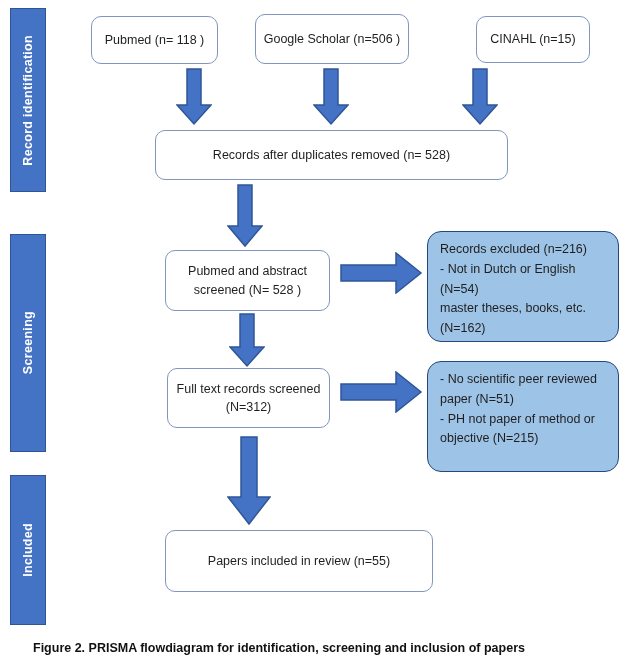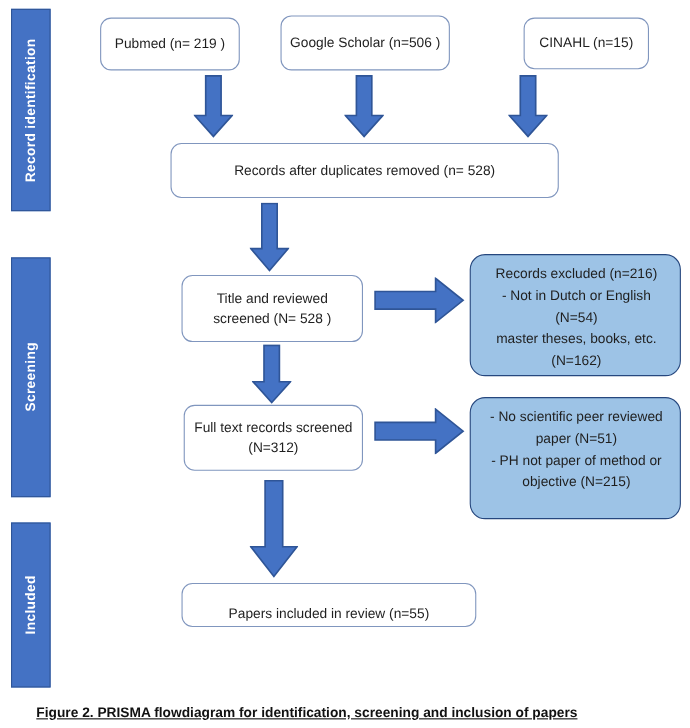--- a/index.html
+++ b/index.html
@@ -48,21 +48,21 @@
   }
 
   
   .ebox {
     background: #9dc3e6;
     border: 1.8px solid #26477e;
     border-radius: 14px;
     font-size: 12.5px;
     line-height: 1.58;
     padding: 8px 10px 6px 12px;
-    text-align: center;
+    text-align: left;
   }
 
   .caption {
     font-size: 12.5px;
     font-weight: 600;
     color: #111111;
     white-space: nowrap;
   }
 
   svg.arrow { display: block; }
@@ -76,21 +76,21 @@
     <span class="stage-label">Record identification</span>
   </div>
   <div class="abs stage-bar" style="left:10px; top:234px; width:36px; height:218px;">
     <span class="stage-label">Screening</span>
   </div>
   <div class="abs stage-bar" style="left:10px; top:475px; width:36px; height:150px;">
     <span class="stage-label">Included</span>
   </div>
 
   <div class="abs wbox" style="left:91px; top:16px; width:127px; height:48px;">
-    <span>Pubmed  (n= 219 )</span>
+    <span>Pubmed  (n= 118 )</span>
   </div>
   <div class="abs wbox" style="left:255px; top:14px; width:154px; height:50px;justify-content:center;">
     <span>Google Scholar (n=506  )</span>
   </div>
   <div class="abs wbox" style="left:428px; top:16px; width:114px; height:47px;margin-left:48px;">
     <span>CINAHL (n=15)</span>
   </div>
 
   <svg class="abs arrow" style="left:176px; top:68px;" width="36" height="58" viewBox="0 0 36 58">
     <polygon points="11,1 25,1 25,37 35,37 18,56 1,37 11,37" fill="#4472c4" stroke="#2f5597" stroke-width="1.5"></polygon>
@@ -104,21 +104,21 @@
 
   <div class="abs wbox" style="left:155px; top:130px; width:353px; height:50px;">
     <span>Records after duplicates removed (n=  528)</span>
   </div>
 
   <svg class="abs arrow" style="left:227px; top:184px;" width="36" height="64" viewBox="0 0 36 64">
     <polygon points="11,1 25,1 25,42 35,42 18,62 1,42 11,42" fill="#4472c4" stroke="#2f5597" stroke-width="1.5"></polygon>
   </svg>
 
   <div class="abs wbox" style="left:165px; top:250px; width:165px; height:61px;">
-    <span>Title and reviewed</span>
+    <span>Pubmed and abstract</span>
     <span>screened (N= 528 )</span>
   </div>
 
   <svg class="abs arrow" style="left:340px; top:252px;" width="83" height="42" viewBox="0 0 83 42">
     <polygon points="1,13 56,13 56,1 81,21 56,41 56,29 1,29" fill="#4472c4" stroke="#2f5597" stroke-width="1.5"></polygon>
   </svg>
 
   <div class="abs ebox" style="left:427px; top:231px; width:192px; height:111px;">
     <div>Records excluded (n=216)</div>
     <div>- Not in Dutch or English (N=54)</div>
@@ -143,19 +143,19 @@
     <div>- No scientific peer reviewed</div>
     <div>paper (N=51)</div>
     <div>- PH not paper of method or</div>
     <div>objective (N=215)</div>
   </div>
 
   <svg class="abs arrow" style="left:227px; top:436px;" width="44" height="90" viewBox="0 0 44 90">
     <polygon points="14,1 30,1 30,61 43,61 22,88 1,61 14,61" fill="#4472c4" stroke="#2f5597" stroke-width="1.5"></polygon>
   </svg>
 
-  <div class="abs wbox" style="left:165px; top:530px; width:268px; height:40px;justify-content:flex-end;">
+  <div class="abs wbox" style="left:165px; top:530px; width:268px; height:62px;">
     <span>Papers included in review (n=55)</span>
   </div>
 
-  <div class="abs caption" style="left:33px; top:641px;text-decoration:underline;">Figure 2. PRISMA flowdiagram for identification, screening and inclusion of papers</div>
+  <div class="abs caption" style="left:33px; top:641px;">Figure 2. PRISMA flowdiagram for identification, screening and inclusion of papers</div>
 
 </div>
 
 </body></html>

